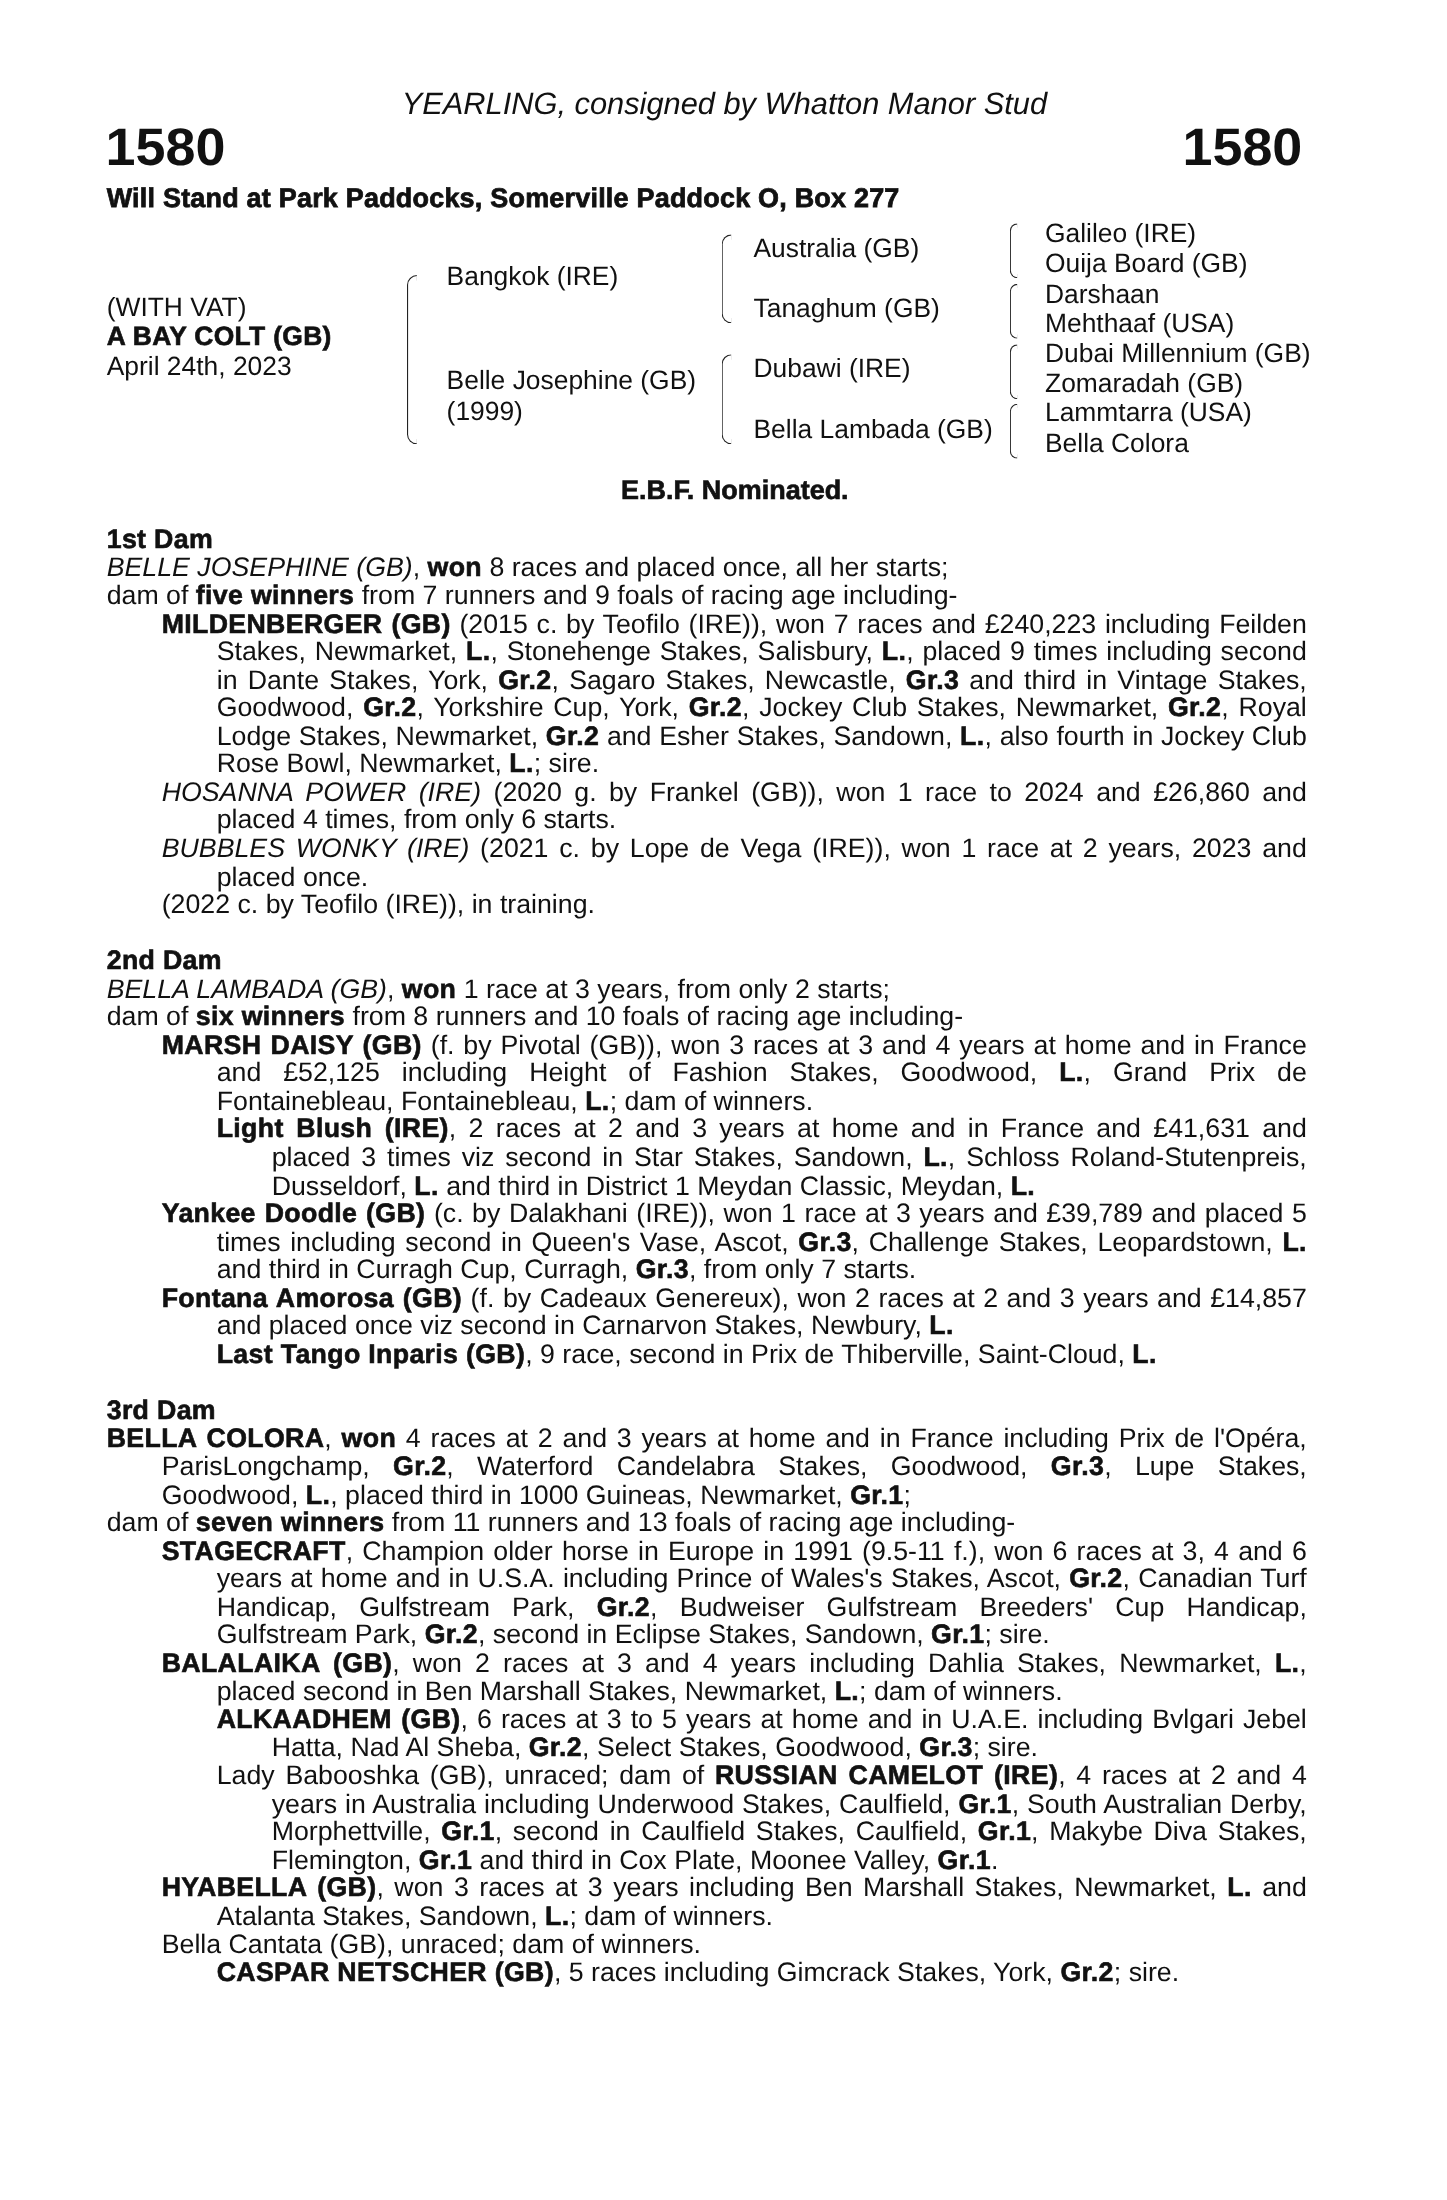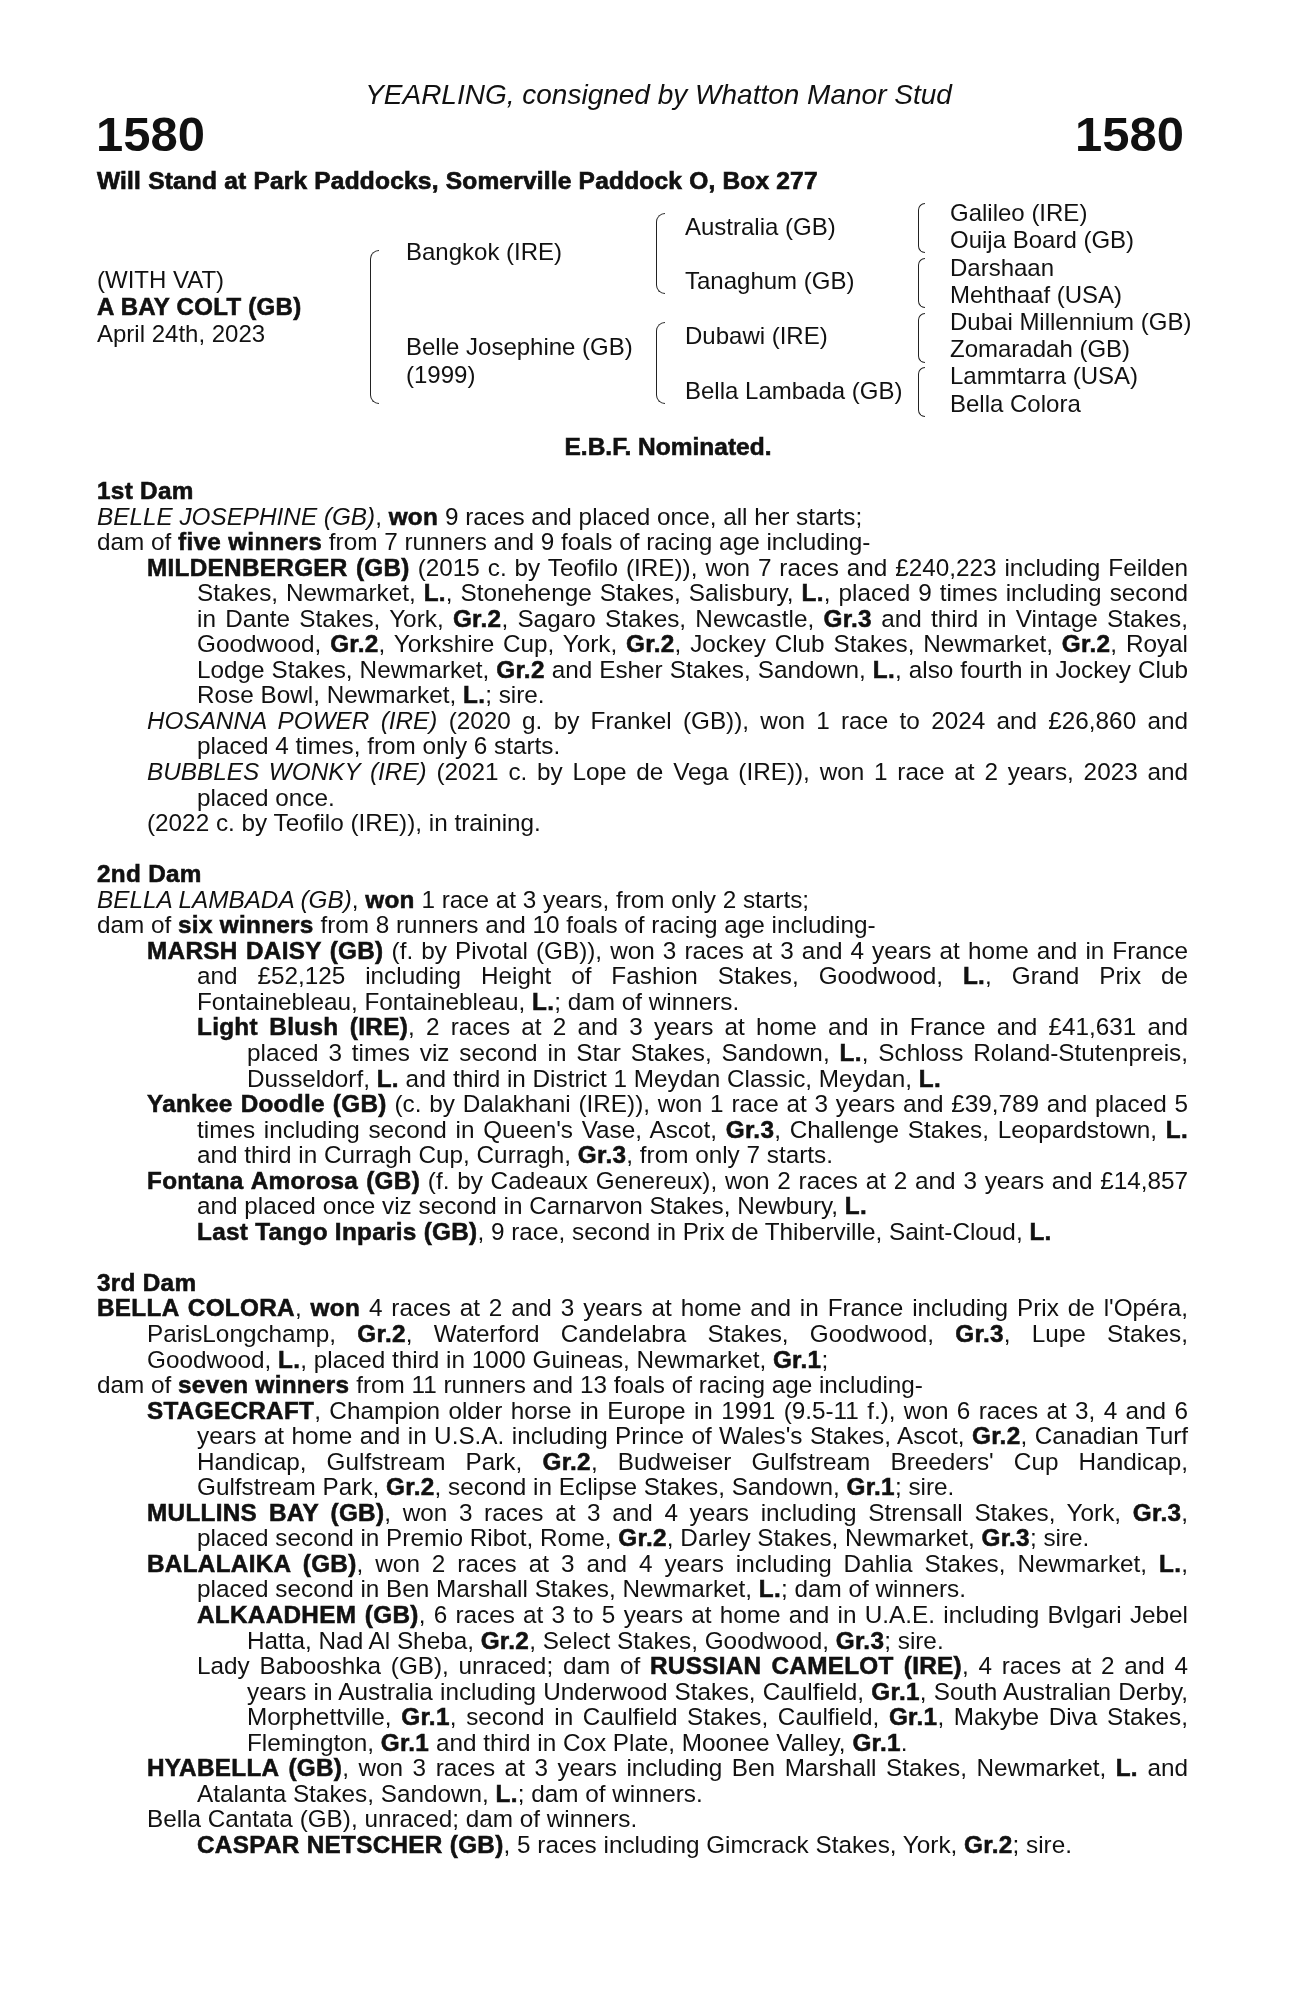--- a/index.html
+++ b/index.html
@@ -71,21 +71,21 @@
 <div class="abs ped" style="left:950px; top:308px;">Dubai Millennium (GB)</div>
 <div class="abs ped" style="left:950px; top:335px;">Zomaradah (GB)</div>
 <div class="abs ped" style="left:950px; top:362px;">Lammtarra (USA)</div>
 <div class="abs ped" style="left:950px; top:390px;">Bella Colora</div>
 
 <div class="abs ebf"><span>E.B.F. Nominated.</span></div>
 
 <div class="body-text">
 
   <p class="sec">1st Dam</p>
-  <p class="l1"><i>BELLE JOSEPHINE (GB)</i>, <b>won</b><span> 9 races and placed once, all her starts;</span></p>
+  <p class="l1"><i>BELLE JOSEPHINE (GB)</i>, <b>won</b><span> 8 races and placed once, all her starts;</span></p>
   <p class="l1"><span>dam of </span><b>five winners</b><span> from 7 runners and 9 foals of racing age including-</span></p>
   <p class="l2"><b>MILDENBERGER (GB)</b><span> (2015 c. by Teofilo (IRE)), won 7 races and £240,223 including Feilden Stakes, Newmarket, </span><b>L.</b><span>, Stonehenge Stakes, Salisbury, </span><b>L.</b><span>, placed 9 times including second in Dante Stakes, York, </span><b>Gr.2</b><span>, Sagaro Stakes, Newcastle, </span><b>Gr.3</b><span> and third in Vintage Stakes, Goodwood, </span><b>Gr.2</b><span>, Yorkshire Cup, York, </span><b>Gr.2</b><span>, Jockey Club Stakes, Newmarket, </span><b>Gr.2</b><span>, Royal Lodge Stakes, Newmarket, </span><b>Gr.2</b><span> and Esher Stakes, Sandown, </span><b>L.</b><span>, also fourth in Jockey Club Rose Bowl, Newmarket, </span><b>L.</b><span>; sire.</span></p>
   <p class="l2"><i>HOSANNA POWER (IRE)</i><span> (2020 g. by Frankel (GB)), won 1 race to 2024 and £26,860 and placed 4 times, from only 6 starts.</span></p>
   <p class="l2"><i>BUBBLES WONKY (IRE)</i><span> (2021 c. by Lope de Vega (IRE)), won 1 race at 2 years, 2023 and placed once.</span></p>
   <p class="l2">(2022 c. by Teofilo (IRE)), in training.</p>
   <div class="gap"></div>
 
   <p class="sec">2nd Dam</p>
   <p class="l1"><i>BELLA LAMBADA (GB)</i>, <b>won</b><span> 1 race at 3 years, from only 2 starts;</span></p>
   <p class="l1"><span>dam of </span><b>six winners</b><span> from 8 runners and 10 foals of racing age including-</span></p>
@@ -93,20 +93,19 @@
   <p class="l3"><b>Light Blush (IRE)</b><span>, 2 races at 2 and 3 years at home and in France and £41,631 and placed 3 times viz second in Star Stakes, Sandown, </span><b>L.</b><span>, Schloss Roland-Stutenpreis, Dusseldorf, </span><b>L.</b><span> and third in District 1 Meydan Classic, Meydan, </span><b>L.</b></p>
   <p class="l2"><b>Yankee Doodle (GB)</b><span> (c. by Dalakhani (IRE)), won 1 race at 3 years and £39,789 and placed 5 times including second in Queen's Vase, Ascot, </span><b>Gr.3</b><span>, Challenge Stakes, Leopardstown, </span><b>L.</b><span> and third in Curragh Cup, Curragh, </span><b>Gr.3</b><span>, from only 7 starts.</span></p>
   <p class="l2"><b>Fontana Amorosa (GB)</b><span> (f. by Cadeaux Genereux), won 2 races at 2 and 3 years and £14,857 and placed once viz second in Carnarvon Stakes, Newbury, </span><b>L.</b></p>
   <p class="l3"><b>Last Tango Inparis (GB)</b><span>, 9 race, second in Prix de Thiberville, Saint-Cloud, </span><b>L.</b></p>
   <div class="gap"></div>
 
   <p class="sec">3rd Dam</p>
   <p class="l1"><b>BELLA COLORA</b>, <b>won</b><span> 4 races at 2 and 3 years at home and in France including Prix de l'Opéra, ParisLongchamp, </span><b>Gr.2</b><span>, Waterford Candelabra Stakes, Goodwood, </span><b>Gr.3</b><span>, Lupe Stakes, Goodwood, </span><b>L.</b><span>, placed third in 1000 Guineas, Newmarket, </span><b>Gr.1</b><span>;</span></p>
   <p class="l1"><span>dam of </span><b>seven winners</b><span> from 11 runners and 13 foals of racing age including-</span></p>
   <p class="l2"><b>STAGECRAFT</b><span>, Champion older horse in Europe in 1991 (9.5-11 f.), won 6 races at 3, 4 and 6 years at home and in U.S.A. including Prince of Wales's Stakes, Ascot, </span><b>Gr.2</b><span>, Canadian Turf Handicap, Gulfstream Park, </span><b>Gr.2</b><span>, Budweiser Gulfstream Breeders' Cup Handicap, Gulfstream Park, </span><b>Gr.2</b><span>, second in Eclipse Stakes, Sandown, </span><b>Gr.1</b><span>; sire.</span></p>
-  <p class="l2"><b>MULLINS BAY (GB)</b><span>, won 3 races at 3 and 4 years including Strensall Stakes, York, </span><b>Gr.3</b><span>, placed second in Premio Ribot, Rome, </span><b>Gr.2</b><span>, Darley Stakes, Newmarket, </span><b>Gr.3</b><span>; sire.</span></p>
   <p class="l2"><b>BALALAIKA (GB)</b><span>, won 2 races at 3 and 4 years including Dahlia Stakes, Newmarket, </span><b>L.</b><span>, placed second in Ben Marshall Stakes, Newmarket, </span><b>L.</b><span>; dam of winners.</span></p>
   <p class="l3"><b>ALKAADHEM (GB)</b><span>, 6 races at 3 to 5 years at home and in U.A.E. including Bvlgari Jebel Hatta, Nad Al Sheba, </span><b>Gr.2</b><span>, Select Stakes, Goodwood, </span><b>Gr.3</b><span>; sire.</span></p>
   <p class="l3"><span>Lady Babooshka (GB), unraced; dam of </span><b>RUSSIAN CAMELOT (IRE)</b><span>, 4 races at 2 and 4 years in Australia including Underwood Stakes, Caulfield, </span><b>Gr.1</b><span>, South Australian Derby, Morphettville, </span><b>Gr.1</b><span>, second in Caulfield Stakes, Caulfield, </span><b>Gr.1</b><span>, Makybe Diva Stakes, Flemington, </span><b>Gr.1</b><span> and third in Cox Plate, Moonee Valley, </span><b>Gr.1</b><span>.</span></p>
   <p class="l2"><b>HYABELLA (GB)</b><span>, won 3 races at 3 years including Ben Marshall Stakes, Newmarket, </span><b>L.</b><span> and Atalanta Stakes, Sandown, </span><b>L.</b><span>; dam of winners.</span></p>
   <p class="l2">Bella Cantata (GB), unraced; dam of winners.</p>
   <p class="l3"><b>CASPAR NETSCHER (GB)</b><span>, 5 races including Gimcrack Stakes, York, </span><b>Gr.2</b><span>; sire.</span></p>
 </div>
 
 </body></html>

